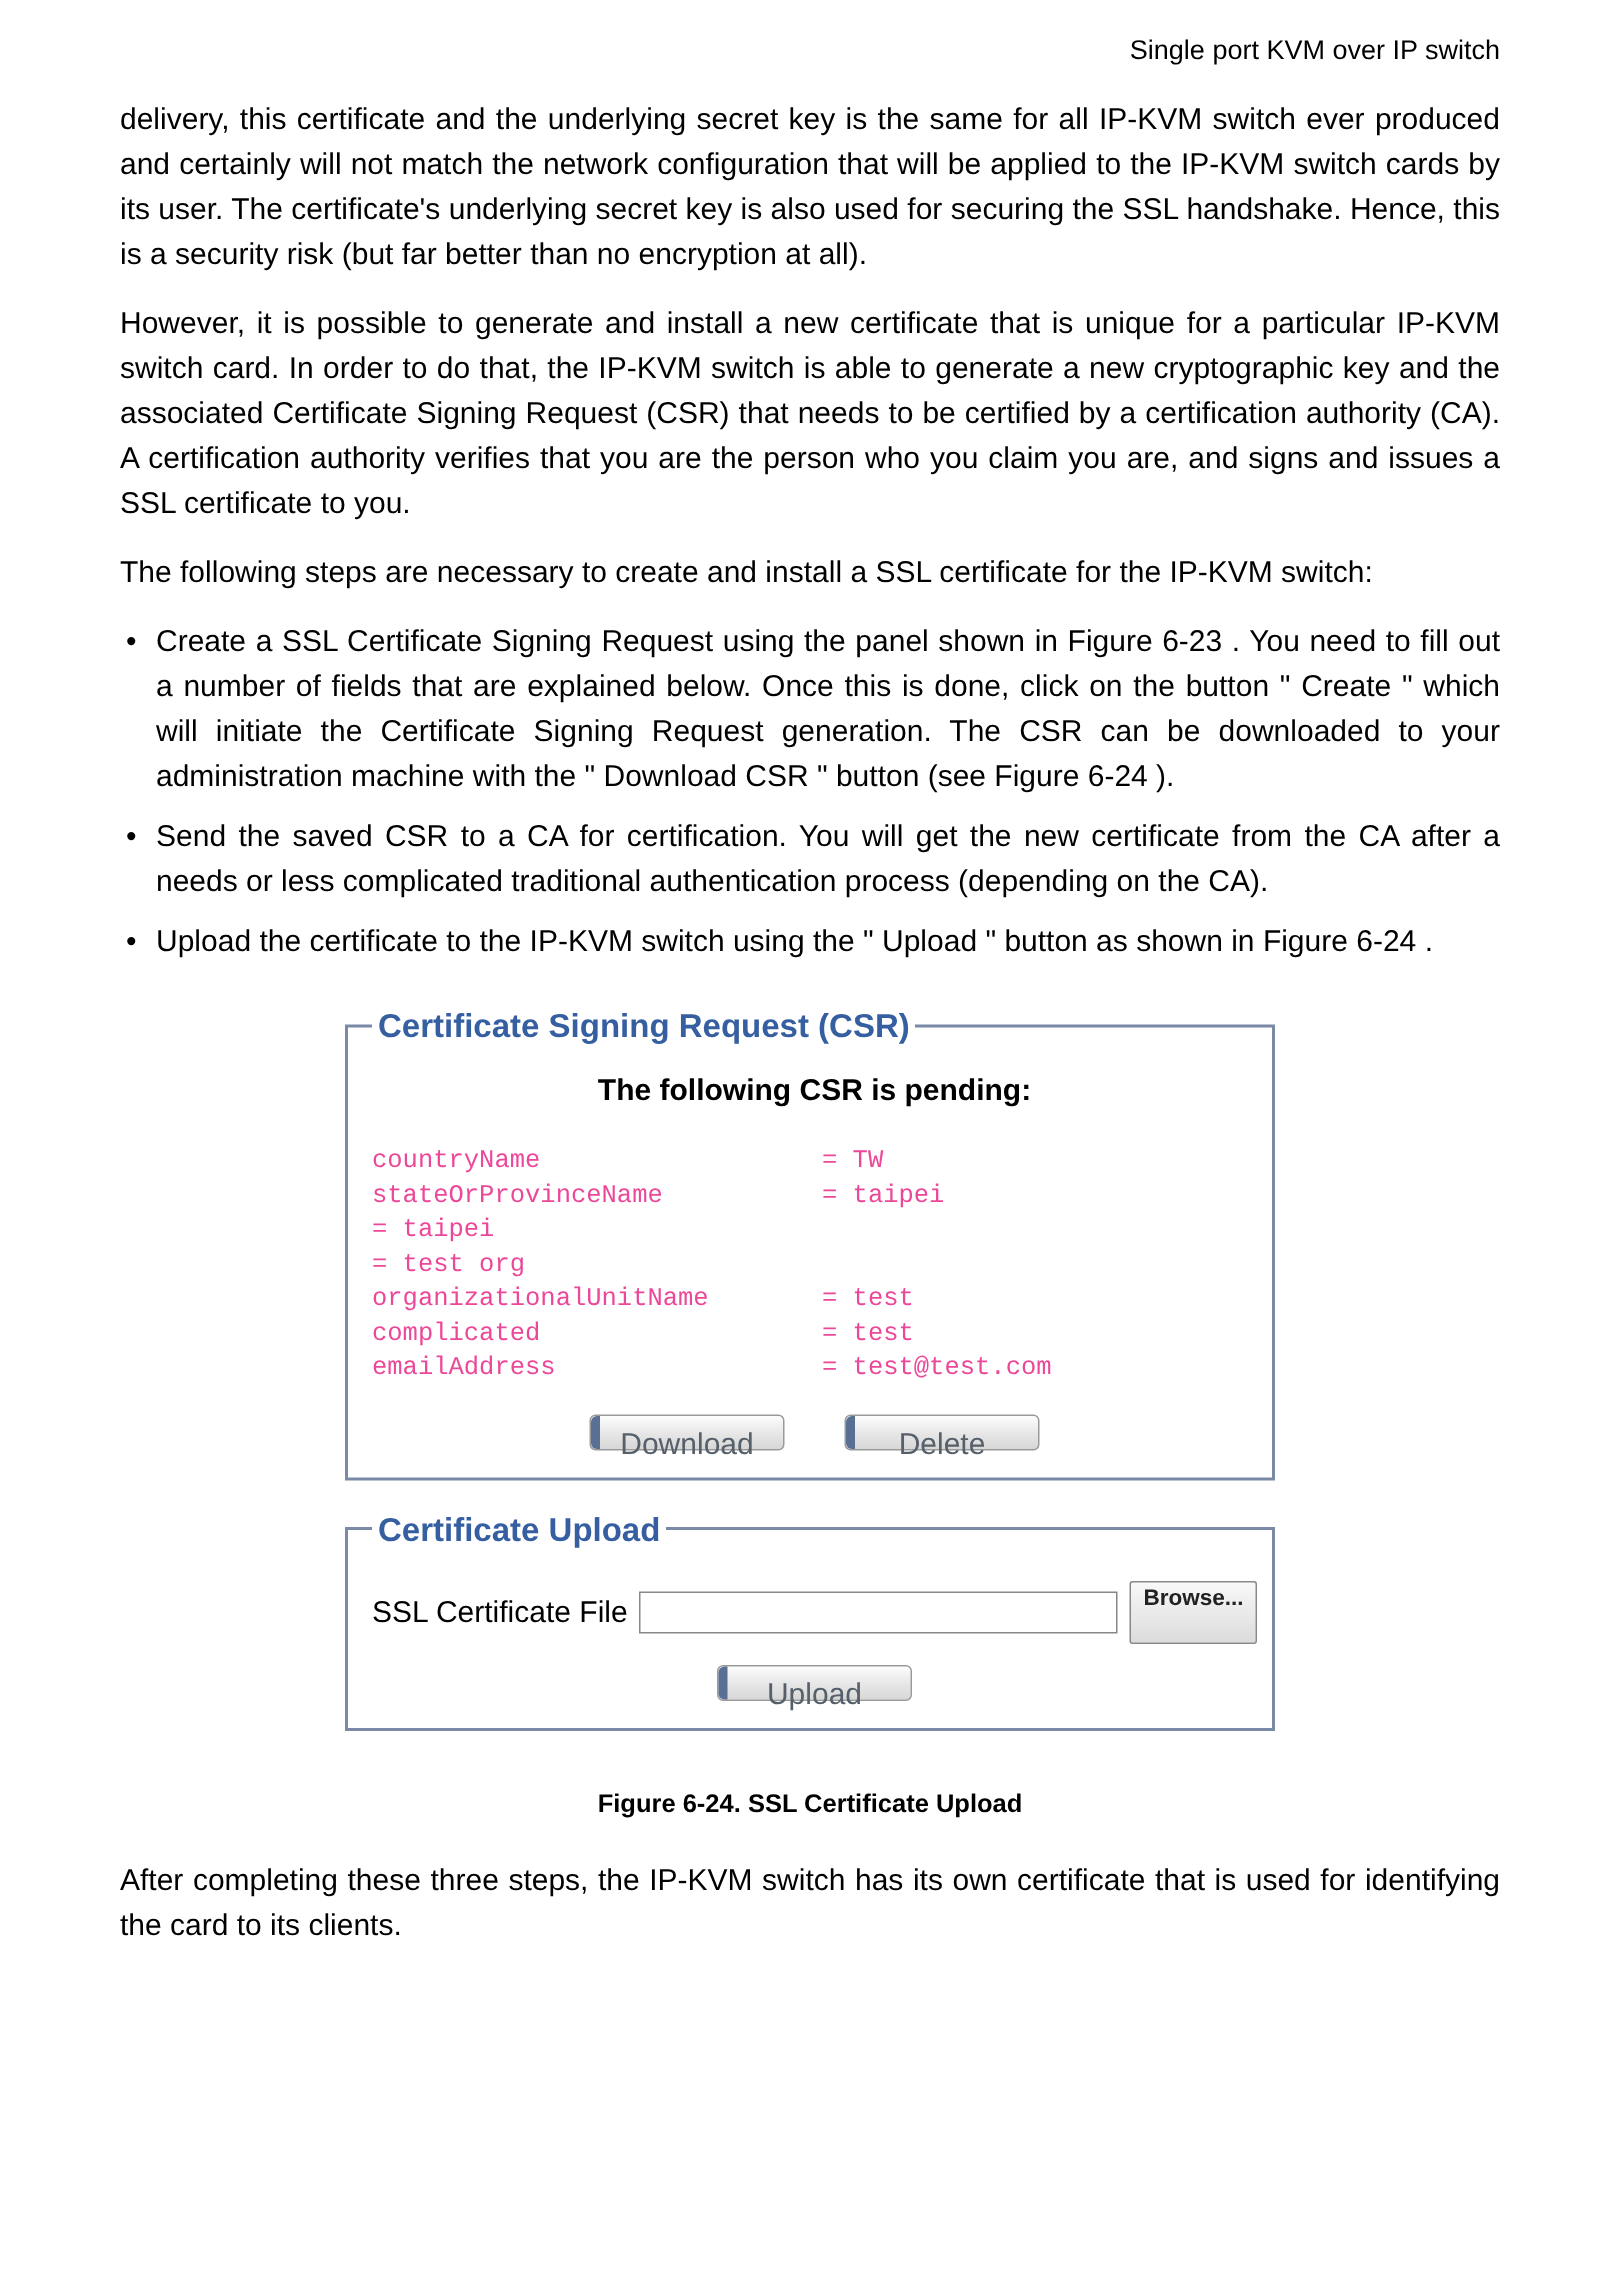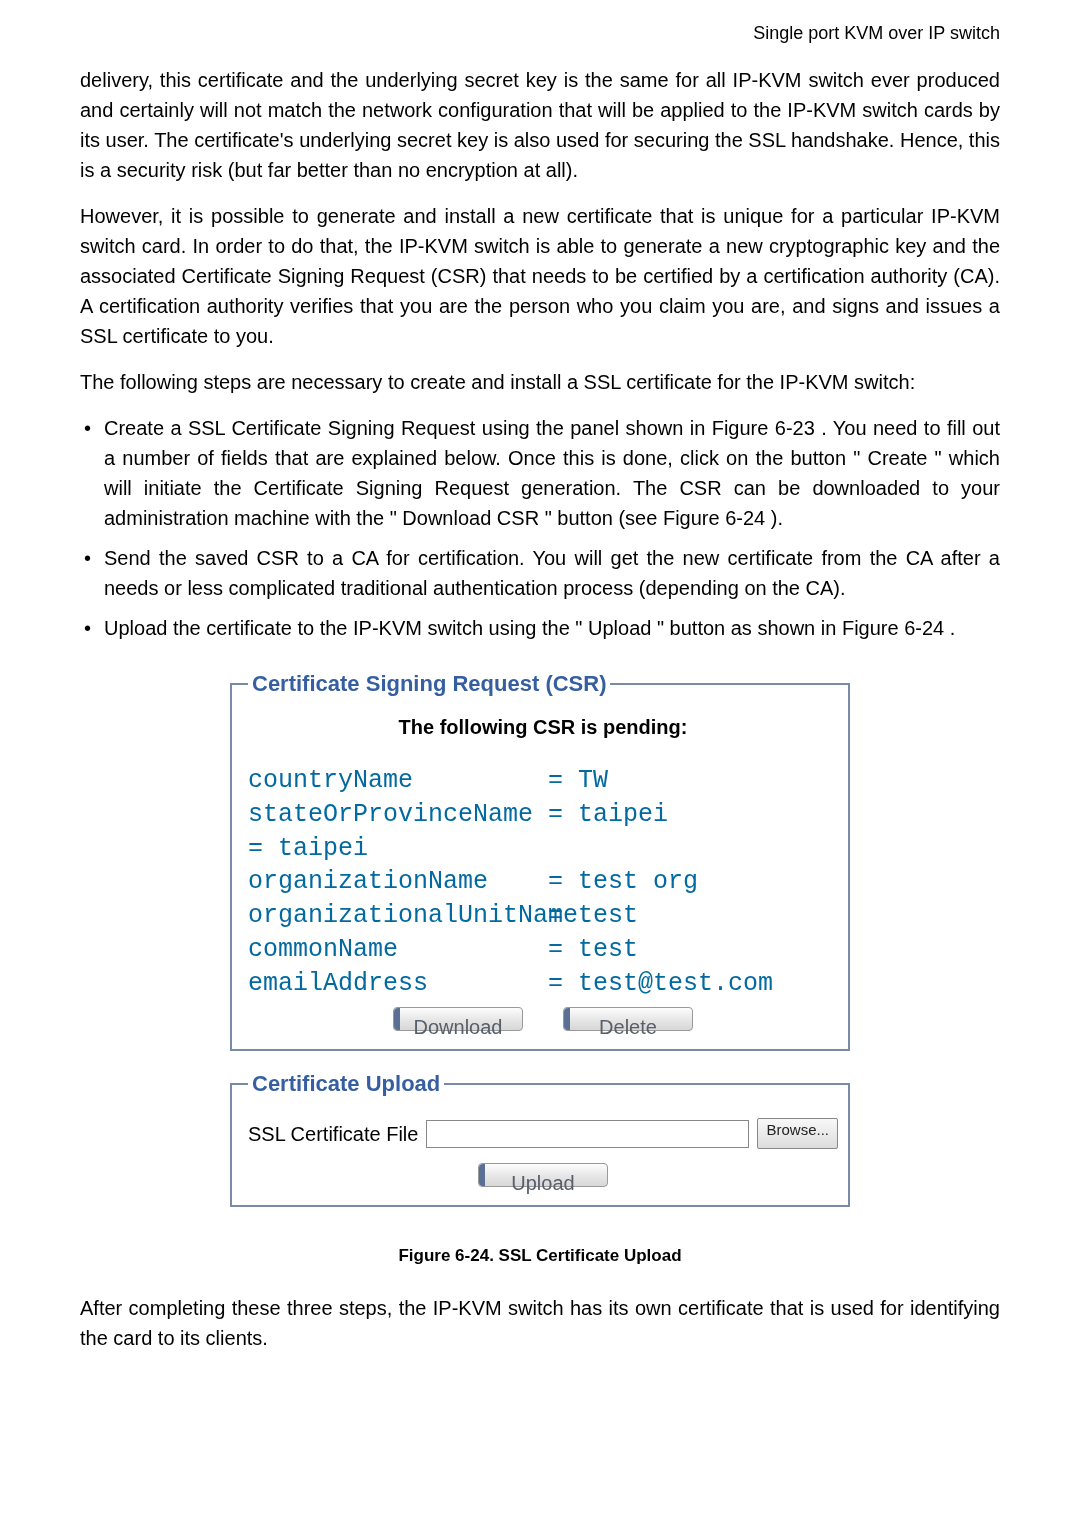--- a/index.html
+++ b/index.html
@@ -59,24 +59,24 @@
     padding: 0 4px;
   }
   .pending-title {
     text-align: center;
     font-weight: bold;
     font-size: 20px;
     margin: 4px 0 22px 0;
   }
   .csr-fields {
     font-family: "Courier New", monospace;
-    font-size: 25px;
-    color: #0369a1;
+    font-size: 17px;
+    color: #ec4899;
     line-height: 1.35;
-    margin-bottom: 7px;
+    margin-bottom: 18px;
   }
   .csr-row {
     display: flex;
     white-space: pre;
   }
   .csr-key {
     width: 300px;
   }
   .csr-val {
     flex: 1;
@@ -120,27 +120,28 @@
     font-size: 20px;
     color: #000;
   }
   .file-input {
     flex: 1;
     height: 28px;
     border: 1px solid #888;
     background: #fff;
   }
   .browse-btn {
-    height: 31px;
+    height: 42px;
     padding: 0 8px;
     font-size: 15px;
     background: linear-gradient(#f8f8f8, #dcdcdc);
     border: 1px solid #888;
     border-radius: 2px;
     color: #222;
+    font-weight: bold;
   }
   .upload-btn-row {
     display: flex;
     justify-content: center;
   }
   .figure-caption {
     text-align: center;
     font-weight: bold;
     font-size: 17px;
     margin: 20px 0 24px 0;
@@ -174,29 +175,28 @@
           <span class="csr-val">= TW</span>
         </div>
         <div class="csr-row">
           <span class="csr-key">stateOrProvinceName</span>
           <span class="csr-val">= taipei</span>
         </div>
         <div class="csr-row">
           <span class="csr-val">= taipei</span>
         </div>
         <div class="csr-row">
-          <span class="csr-key">organizationName</span>
           <span class="csr-val">= test org</span>
         </div>
         <div class="csr-row">
           <span class="csr-key">organizationalUnitName</span>
           <span class="csr-val">= test</span>
         </div>
         <div class="csr-row">
-          <span class="csr-key">commonName</span>
+          <span class="csr-key">complicated</span>
           <span class="csr-val">= test</span>
         </div>
         <div class="csr-row">
           <span class="csr-key">emailAddress</span>
           <span class="csr-val">= test@test.com</span>
         </div>
       </div>
 
       <div class="btn-row">
         <span class="classic-btn">Download</span>

